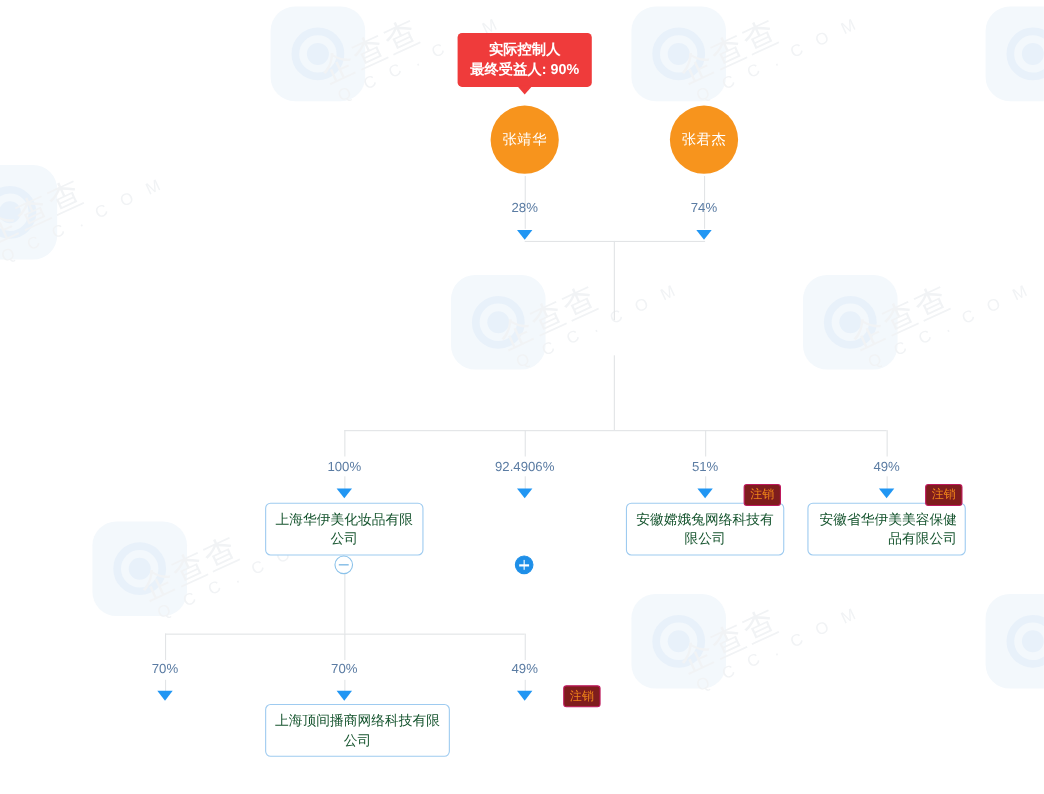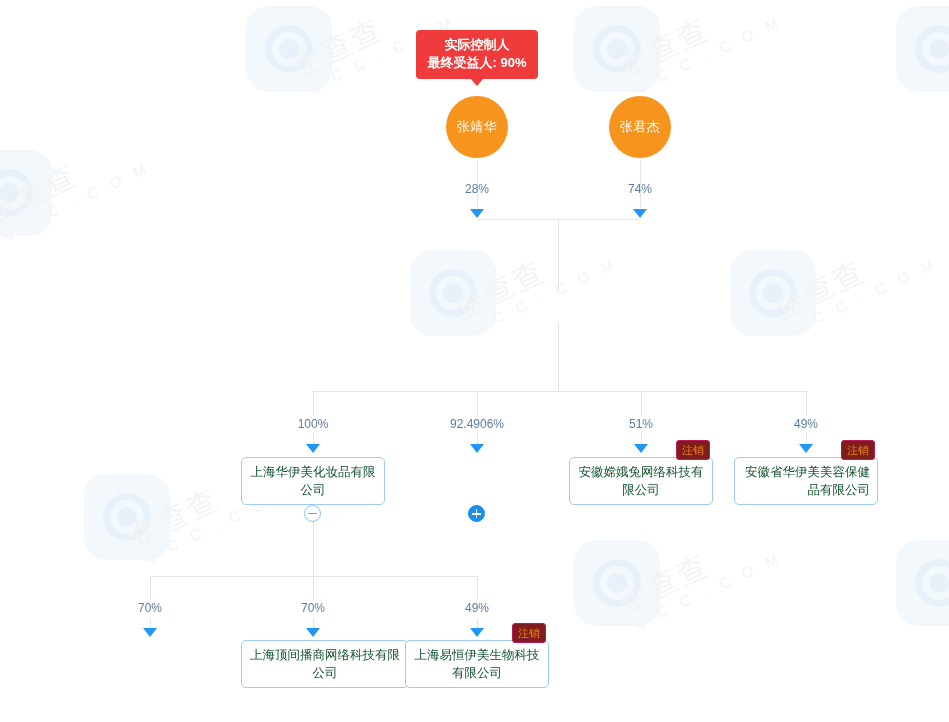--- a/index.html
+++ b/index.html
@@ -389,19 +389,16 @@
   <div class="toggle toggle-minus" style="left:304px; top:505px;"></div>
   <div class="toggle toggle-plus" style="left:468px; top:505px;"></div>
 
   <div class="pct" style="left:150px; top:601px;">70%</div>
   <div class="pct" style="left:313px; top:601px;">70%</div>
   <div class="pct" style="left:477px; top:601px;">49%</div>
 
   <div class="node-box" style="left:241px; top:640px; width:168px; height:48px;">
     <span class="box-text">上海顶间播商网络科技有限公司</span>
   </div>
-  <div class="node-box" style="left:405px; top:640px; width:144px; height:48px;">
-    <span class="box-text">上海易恒伊美生物科技有限公司</span>
-  </div>
 
   <div class="badge" style="left:512px; top:623px;">注销</div>
 
 </div>
 
 </body></html>

